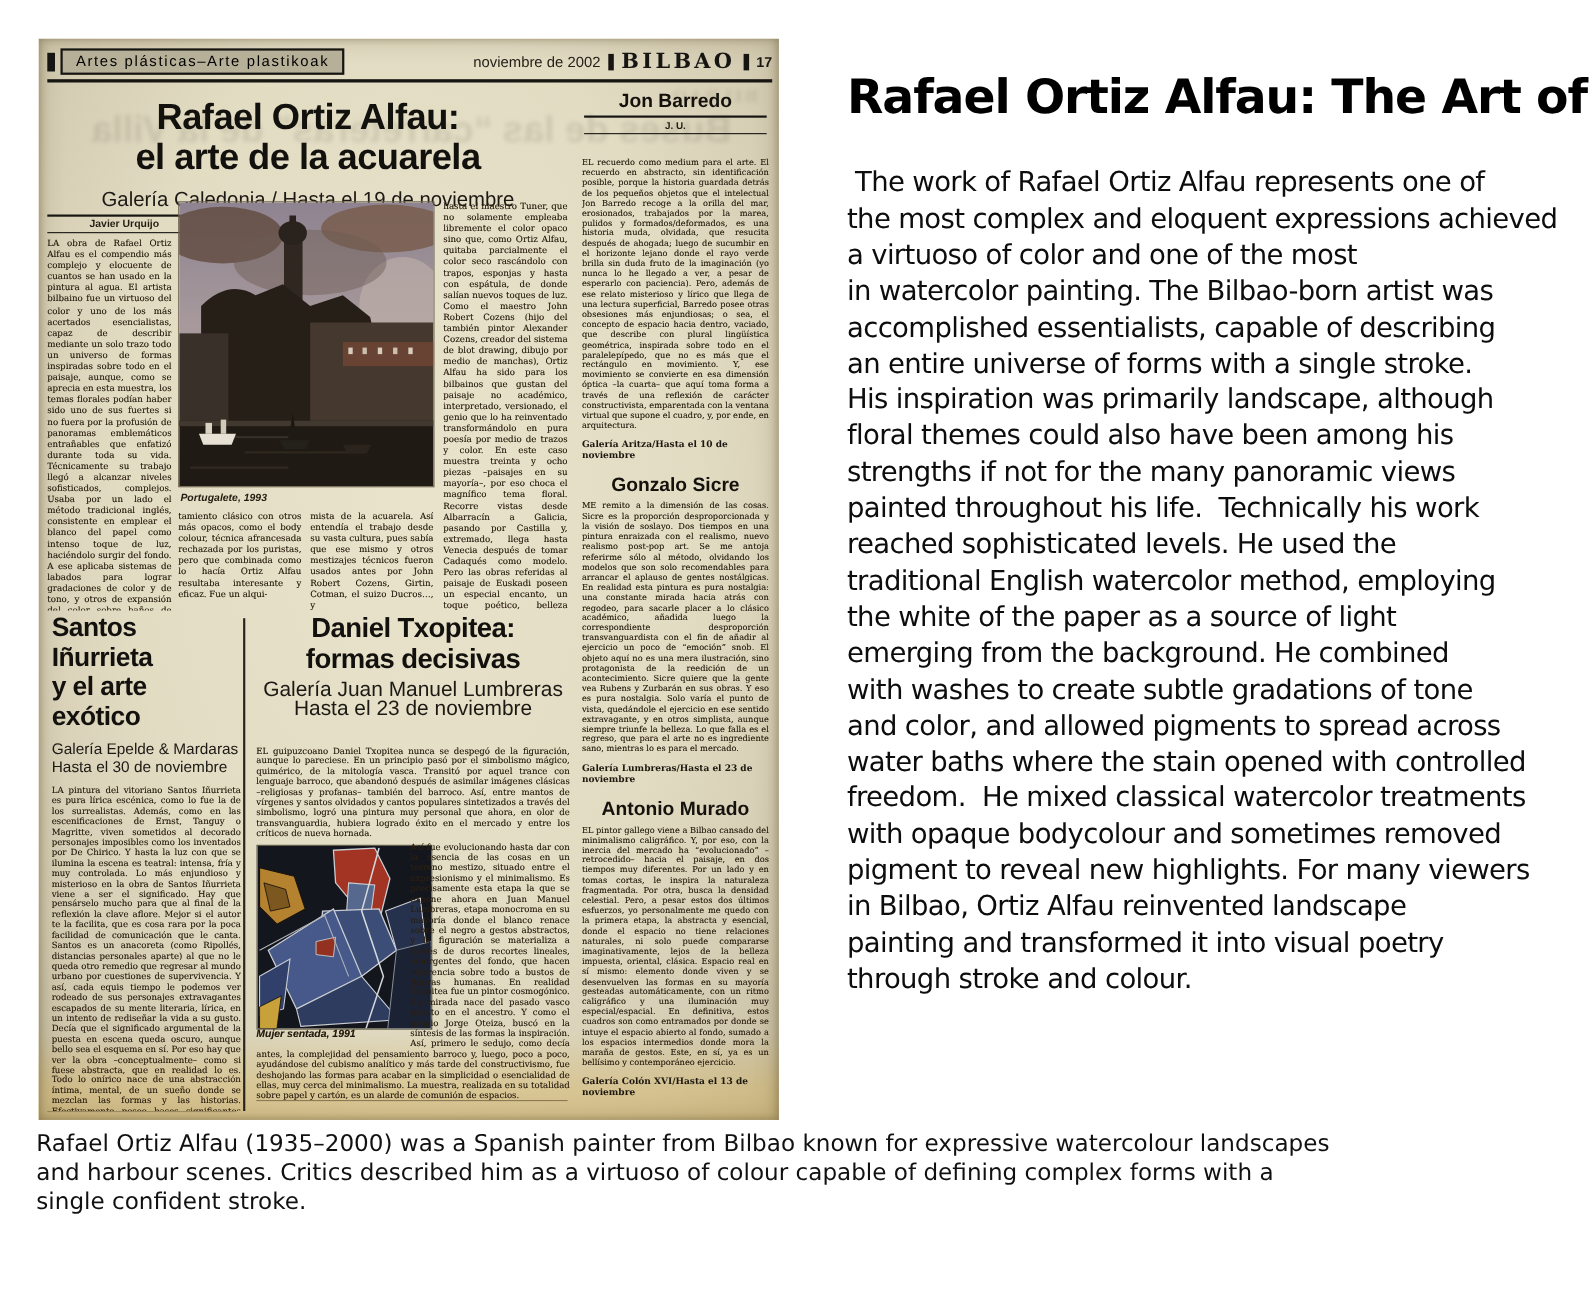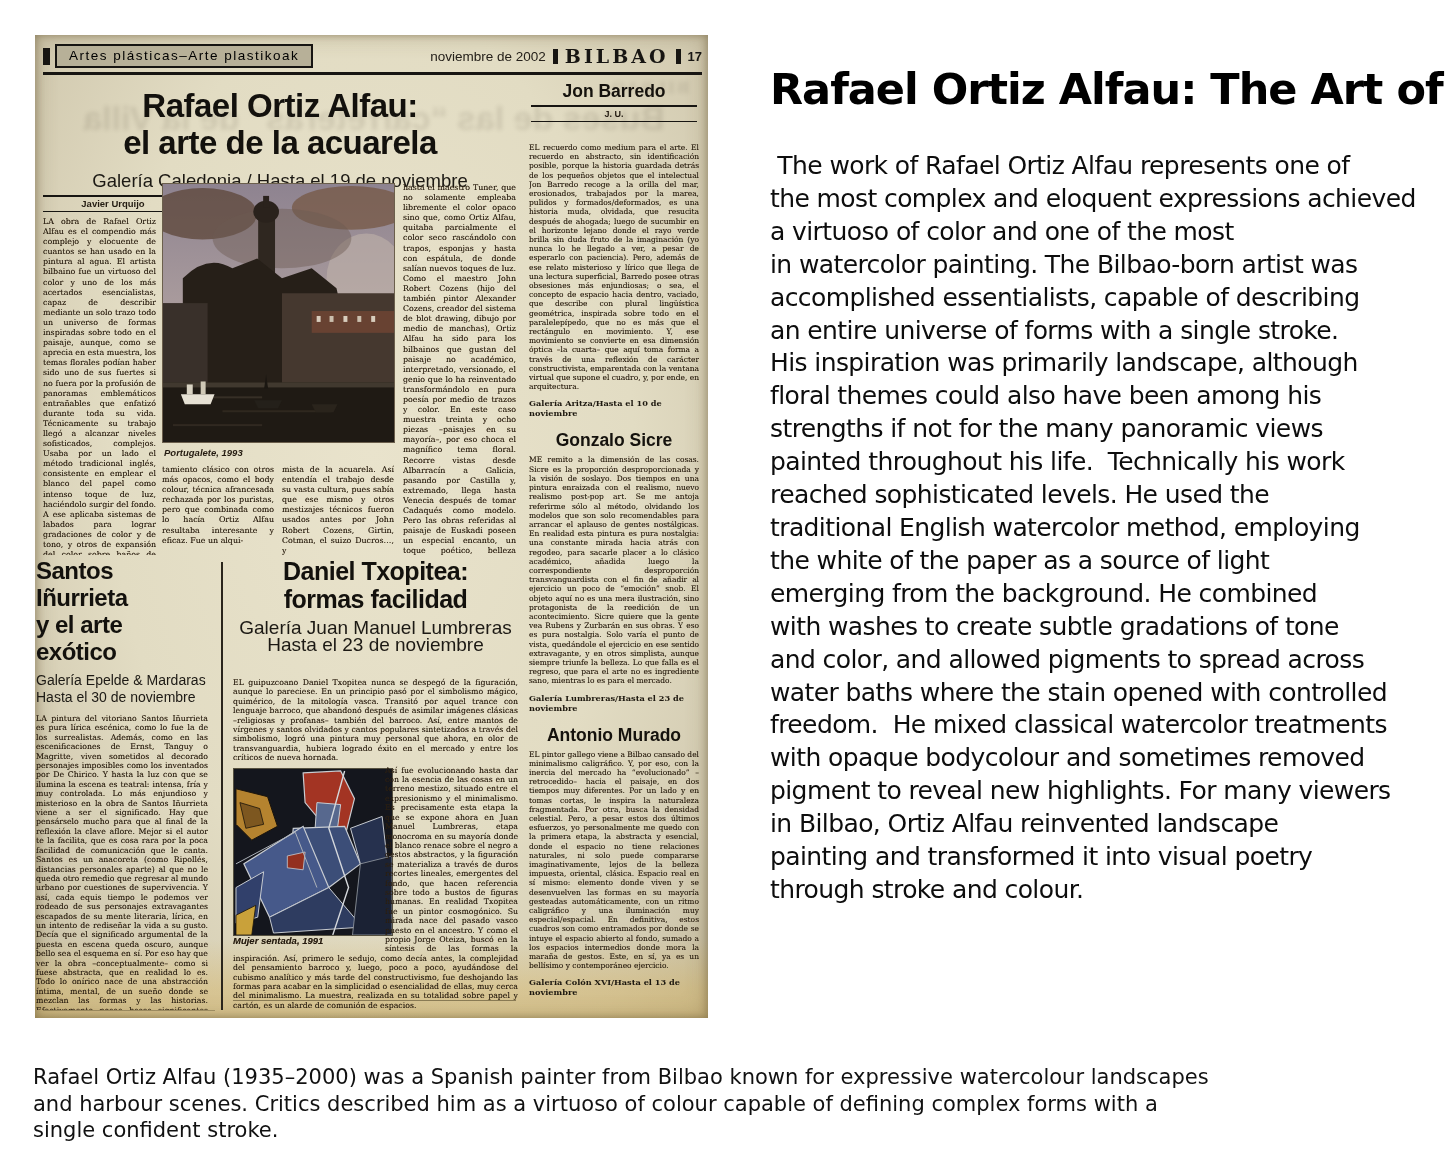--- a/index.html
+++ b/index.html
@@ -55,48 +55,48 @@
   .right-col{position:absolute;top:46px;left:494px;width:170px;height:930px;overflow:hidden;}
   .right-col::before{content:"";position:absolute;left:-12px;top:0;bottom:0;width:4px;
     background:repeating-linear-gradient(180deg,#1d1a14 0 6px,transparent 6px 17px);}
   .rc-head{font-family:"Liberation Sans",sans-serif;font-weight:bold;font-size:17.5px;text-align:center;color:#15120d;margin:0 0 3px;}
   .rc-rule2{border-top:2px solid #171512;margin:2px 2px 0;}
   .rc-byline{font-family:"Liberation Sans",sans-serif;font-weight:bold;font-size:9px;text-align:center;
     border-bottom:1px solid #171512;padding:2px 0;margin:0 2px 21px;}
   .rc-body{font-family:"DejaVu Serif",serif;font-size:7.5px;line-height:9.2px;text-align:justify;color:#241b10;text-shadow:0 0 .4px rgba(80,55,25,.5);}
   .rc-gallery{font-family:"DejaVu Serif",serif;font-weight:bold;font-size:8.2px;line-height:10px;margin:7px 0 12px;color:#1d180f;}
   
-  .santos{position:absolute;top:522px;left:1px;width:172px;height:453px;overflow:hidden;}
+  .santos{position:absolute;top:522px;left:12px;width:172px;height:453px;overflow:hidden;}
   .s-head{font-family:"Liberation Sans",sans-serif;font-weight:bold;font-size:24px;line-height:27px;color:#13110d;letter-spacing:-.5px;}
   .s-sub{font-family:"Liberation Sans",sans-serif;font-size:14px;line-height:17px;color:#1c1914;margin-top:7px;}
   .s-body{margin-top:8px;font-size:7.8px;line-height:9.4px;}
   .divider-v{position:absolute;left:186px;top:527px;width:2px;height:448px;background:#2a251c;}
   
   .txo{position:absolute;top:522px;left:198px;width:285px;height:453px;overflow:hidden;}
   .t-head{font-family:"Liberation Sans",sans-serif;font-weight:bold;font-size:25px;line-height:28px;text-align:center;color:#13110d;letter-spacing:-.5px;}
   .t-sub{font-family:"Liberation Sans",sans-serif;font-size:19px;line-height:17px;text-align:center;color:#1c1914;margin-top:6px;}
   .t-intro{margin-top:25px;font-size:7.8px;line-height:9.4px;}
   .t-flow{margin-top:3px;font-size:7.8px;line-height:9.4px;}
-  .img2wrap{float:left;width:132px;margin:2px 20px 2px 0;}
+  .img2wrap{float:left;width:132px;margin:2px 8px 2px 0;}
   .img2{width:160px;height:168px;border:1px solid #55503f;display:block;}
   .img2-cap{font-family:"Liberation Sans",sans-serif;font-style:italic;font-weight:bold;font-size:9.5px;margin-top:2px;color:#241b10;}
   .txo-rule{position:absolute;left:198px;width:283px;top:965px;height:1px;background:rgba(45,35,12,.45);}
   .santos-rule{position:absolute;left:8px;width:172px;top:975px;height:1px;background:rgba(45,35,12,.3);}
   
   .trans-title{
     position:absolute;left:770px;top:64px;white-space:nowrap;
     font-family:"DejaVu Sans",sans-serif;font-weight:bold;font-size:43px;letter-spacing:-1px;color:#000;
   }
   .trans-lines{position:absolute;left:770px;top:150px;}
   .trans-line{
     font-family:"DejaVu Sans",sans-serif;font-size:25px;line-height:32.9px;letter-spacing:-.6px;
     color:#0d0d0d;white-space:pre;
   }
   
-  .caption{position:absolute;left:33px;top:1064px;}
+  .caption{position:absolute;left:33px;top:1026px;}
   .caption-line{font-family:"DejaVu Sans",sans-serif;font-size:21px;line-height:26.5px;color:#111;white-space:pre;}
 </style>
 </head>
 <body>
 
 <div class="paper">
 
   <div class="ghost" style="top:64px;left:14px;width:650px;font-size:34px;text-align:center;">Buses de las “carreteras” de la Villa</div>
   <div class="ghost" style="top:44px;right:18px;font-size:15px;font-family:'DejaVu Serif',serif;letter-spacing:2px;">BILBAO</div>
 
@@ -192,21 +192,21 @@
       <div>Hasta el 30 de noviembre</div>
     </div>
     <div class="s-body news-text">LA pintura del vitoriano Santos Iñurrieta es pura lírica escénica, como lo fue la de los surrealistas. Además, como en las escenificaciones de Ernst, Tanguy o Magritte, viven sometidos al decorado personajes imposibles como los inventados por De Chirico. Y hasta la luz con que se ilumina la escena es teatral: intensa, fría y muy controlada. Lo más enjundioso y misterioso en la obra de Santos Iñurrieta viene a ser el significado. Hay que pensárselo mucho para que al final de la reflexión la clave aflore. Mejor si el autor te la facilita, que es cosa rara por la poca facilidad de comunicación que le canta. Santos es un anacoreta (como Ripollés, distancias personales aparte) al que no le queda otro remedio que regresar al mundo urbano por cuestiones de supervivencia. Y así, cada equis tiempo le podemos ver rodeado de sus personajes extravagantes escapados de su mente literaria, lírica, en un intento de rediseñar la vida a su gusto. Decía que el significado argumental de la puesta en escena queda oscuro, aunque bello sea el esquema en sí. Por eso hay que ver la obra –conceptualmente– como si fuese abstracta, que en realidad lo es. Todo lo onírico nace de una abstracción íntima, mental, de un sueño donde se mezclan las formas y las historias. Efectivamente posee bases significantes figurativas, o sea, contornos fácilmente reconocibles, pero la conjunción global es irracional. Las leyendas míticas de Santos Iñurrieta son pura estética, escénicamente deliciosas.</div>
   </div>
 
   <div class="divider-v"></div>
 
   <div class="txo">
     <div class="t-head">
       <div>Daniel Txopitea:</div>
-      <div>formas facilidad</div>
+      <div>formas decisivas</div>
     </div>
     <div class="t-sub">
       <div>Galería Juan Manuel Lumbreras</div>
       <div>Hasta el 23 de noviembre</div>
     </div>
     <div class="t-intro news-text">EL guipuzcoano Daniel Txopitea nunca se despegó de la figuración, aunque lo pareciese. En un principio pasó por el simbolismo mágico, quimérico, de la mitología vasca. Transitó por aquel trance con lenguaje barroco, que abandonó después de asimilar imágenes clásicas –religiosas y profanas– también del barroco. Así, entre mantos de vírgenes y santos olvidados y cantos populares sintetizados a través del simbolismo, logró una pintura muy personal que ahora, en olor de transvanguardia, hubiera logrado éxito en el mercado y entre los críticos de nueva hornada.</div>
     <div class="t-flow news-text">
       <span class="img2wrap">
         <svg class="img2" viewBox="0 0 160 168" preserveAspectRatio="none">
           <rect x="0" y="0" width="160" height="168" fill="#14161d"></rect>

